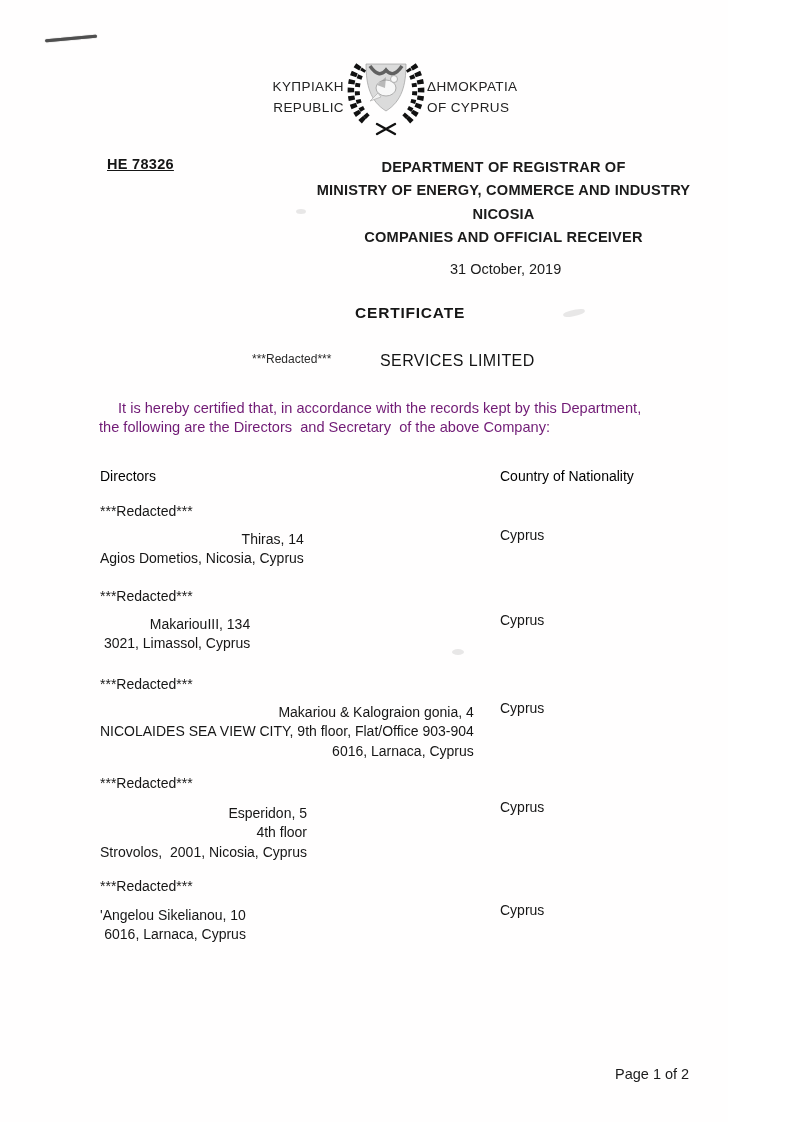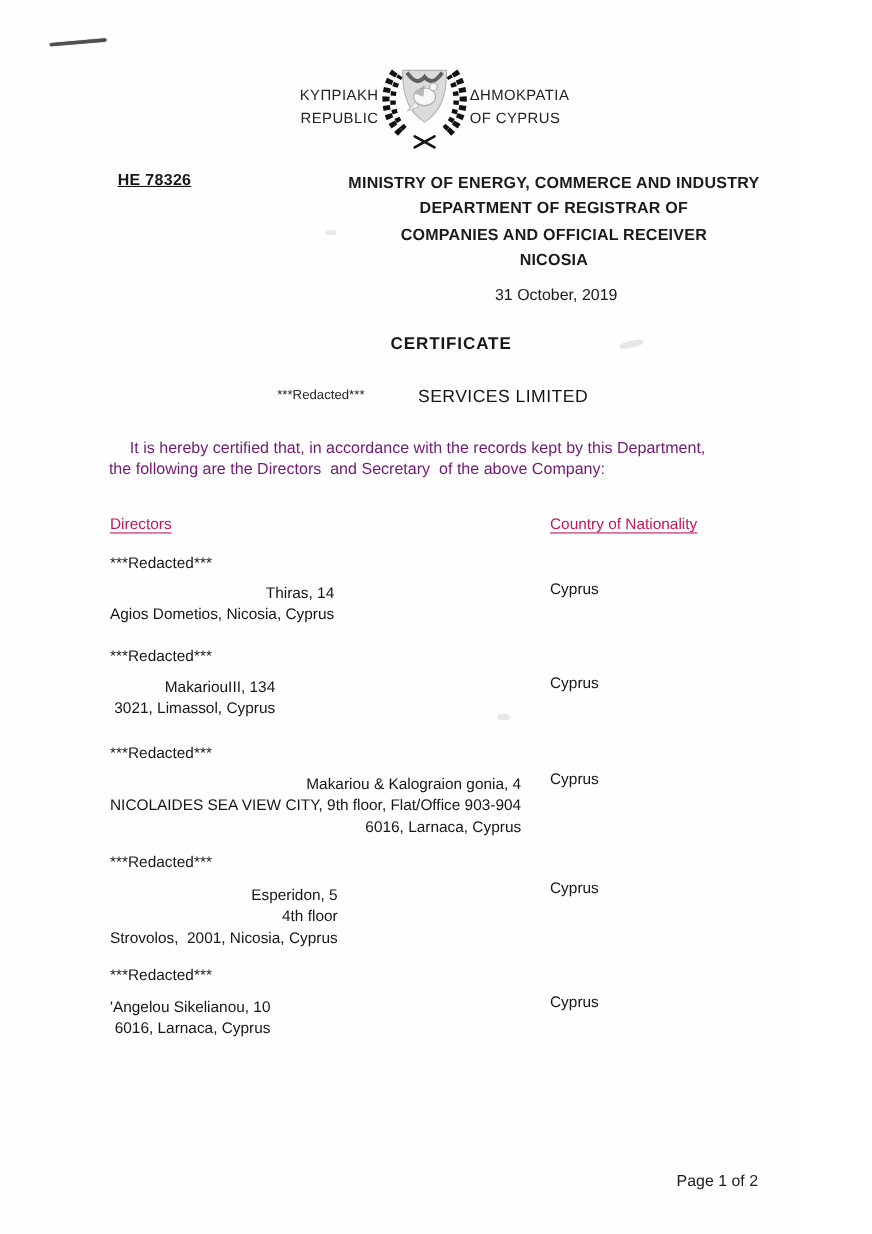--- a/index.html
+++ b/index.html
@@ -60,21 +60,21 @@
     position:absolute; left:380px; top:352px;
     font-size:16px; letter-spacing:.4px; color:#141414;
   }
   .body-par {
     position:absolute; left:99px; top:399px; width:620px;
     font-size:14.6px; line-height:19px; color:#701a75;
   }
   .body-par .l1 { text-indent:19px; white-space:pre; }
   .body-par .l2 { white-space:pre; }
 
-  .col-header { font-size:14px; text-decoration:underline; text-underline-offset:3px; color:#be185d; }
+  .col-header { font-size:14px; text-underline-offset:3px; color:#000000; }
   .hdr-row { position:absolute; left:0; top:468px; width:100%; }
   .c1 { position:absolute; left:100px; white-space:pre; }
   .c2 { position:absolute; left:500px; white-space:pre; }
 
   .dir-row { position:absolute; left:0; width:100%; font-size:14px; color:#161616; }
   .dir-row .c2 { top:0;margin-top:24px; }
   .addr { position:absolute; left:100px; font-size:14px; line-height:19.4px; color:#161616; }
   .addr div { white-space:pre;text-align:right; }
 
   .page-num {
@@ -117,24 +117,24 @@
     <div>REPUBLIC</div>
   </div>
   <div class="emblem-right">
     <div>ΔΗΜΟΚΡΑΤΙΑ</div>
     <div>OF CYPRUS</div>
   </div>
 
   <div class="reg-number">HE 78326</div>
 
   <div class="ministry">
+    <div>DEPARTMENT OF REGISTRAR OF</div>
     <div>MINISTRY OF ENERGY, COMMERCE AND INDUSTRY</div>
-    <div>DEPARTMENT OF REGISTRAR OF</div>
+    <div>NICOSIA</div>
     <div>COMPANIES AND OFFICIAL RECEIVER</div>
-    <div>NICOSIA</div>
   </div>
 
   <div class="doc-date">31 October, 2019</div>
 
   <div class="cert-title">CERTIFICATE</div>
 
   <div class="company-redacted">***Redacted***</div>
   <div class="company-name">SERVICES LIMITED</div>
 
   <div class="body-par">

